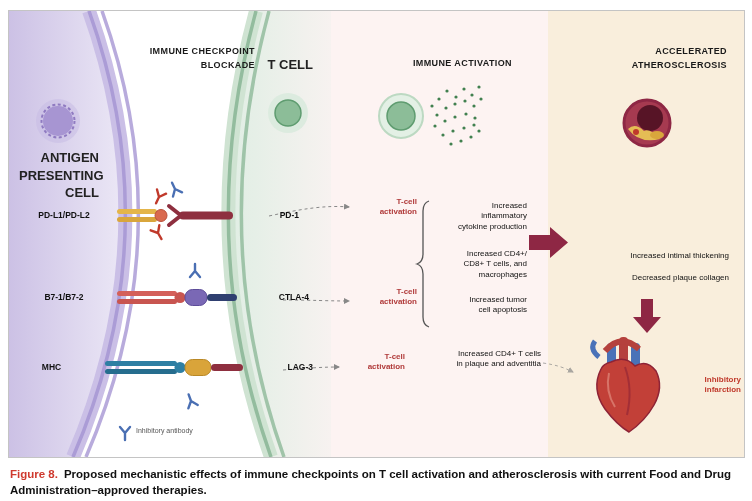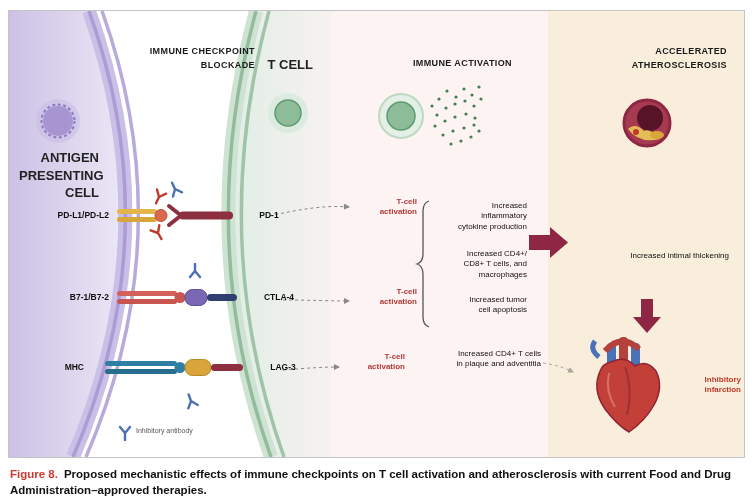--- a/index.html
+++ b/index.html
@@ -10,22 +10,22 @@
   .figure svg{position:absolute;left:0;top:0;}
   .t{position:absolute;white-space:pre-line;text-align:right;color:#222;
      font-family:"Liberation Sans",sans-serif;}
   .hdr{font-weight:bold;font-size:9px;letter-spacing:.4px;line-height:1.5;color:#1a1a1a;}
   .lbl{font-weight:bold;font-size:8.5px;color:#111;}
   .sm{font-weight:bold;font-size:13px;color:#222;line-height:1.35;}
   .eff{font-size:8px;line-height:1.3;color:#111;}
   .act{font-weight:bold;font-size:8px;color:#b03a3a;line-height:1.25;}
   .out{font-weight:bold;font-size:8px;color:#c0392b;line-height:1.3;}
   .legend-t{font-size:7px;color:#555;text-align:left;}
-  .right-al{text-align:right;}
-  .left-al{text-align:center;}
+  .right-al{text-align:center;}
+  .left-al{text-align:right;}
   .caption{position:absolute;left:10px;top:466px;width:734px;
            font-size:11.5px;font-weight:bold;line-height:1.4;color:#111;text-align:left;}
   .cap-label{color:#cf3a2e;margin-right:6px;}
 </style>
 </head>
 <body>
 
 <div class="page">
   <div class="figure">
 
@@ -203,20 +203,21 @@
 cytokine production</div>
     <div class="t eff" style="left:422px;top:238px;width:96px;">Increased CD4+/
 CD8+ T cells, and
 macrophages</div>
     <div class="t eff" style="left:422px;top:284px;width:96px;">Increased tumor
 cell apoptosis</div>
     <div class="t eff" style="left:402px;top:338px;width:130px;">Increased CD4+ T cells
 in plaque and adventitia</div>
 
     <div class="t eff" style="left:556px;top:240px;width:164px;">Increased intimal thickening</div>
+    <div class="t eff" style="left:556px;top:262px;width:164px;">Decreased plaque collagen</div>
     <div class="t out" style="left:660px;top:364px;width:72px;">Inhibitory
 infarction</div>
   </div>
 
   <div class="caption">
     <span class="cap-label">Figure 8.</span><span>Proposed mechanistic effects of immune checkpoints on T cell activation and atherosclerosis with current Food and Drug Administration–approved therapies.</span>
   </div>
 </div>
 
 </body></html>

